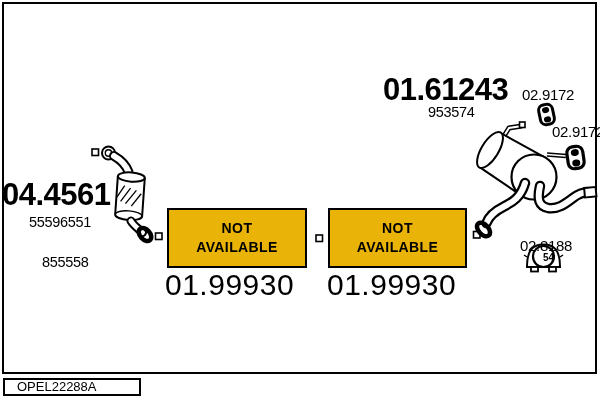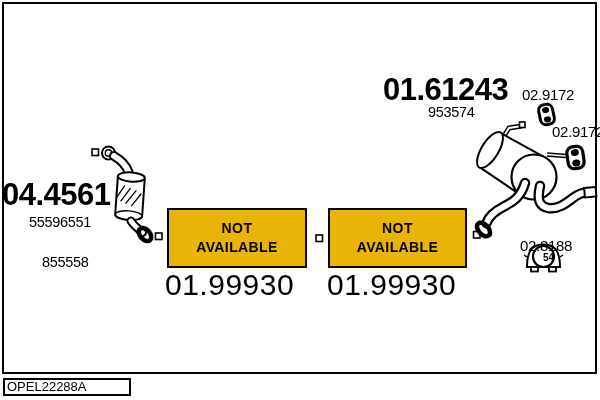--- a/index.html
+++ b/index.html
@@ -19,21 +19,21 @@
   .ref{font-size:15px;font-weight:400;letter-spacing:-0.3px;}
   .nabox{
     position:absolute;width:136px;height:56px;border:2px solid #000;background:#eab308;
     display:flex;flex-direction:column;align-items:center;justify-content:center;
     font-size:14px;font-weight:700;letter-spacing:0.4px;line-height:19px;text-align:center;
   }
   .partnum{position:absolute;width:140px;text-align:left;}
   .footerbox{
     position:absolute;left:3px;top:378px;width:122px;height:14px;
     border:2px solid #000;background:#fff;
-    font-size:13px;line-height:14px;padding-left:2px;
+    font-size:13px;line-height:14px;padding-left:12px;
   }
   .badge54{
     position:absolute;left:533px;top:252.5px;width:31px;text-align:center;
     font-size:10px;font-weight:700;line-height:10px;
   }
 </style>
 </head>
 <body>
 
 <div id="stage">

